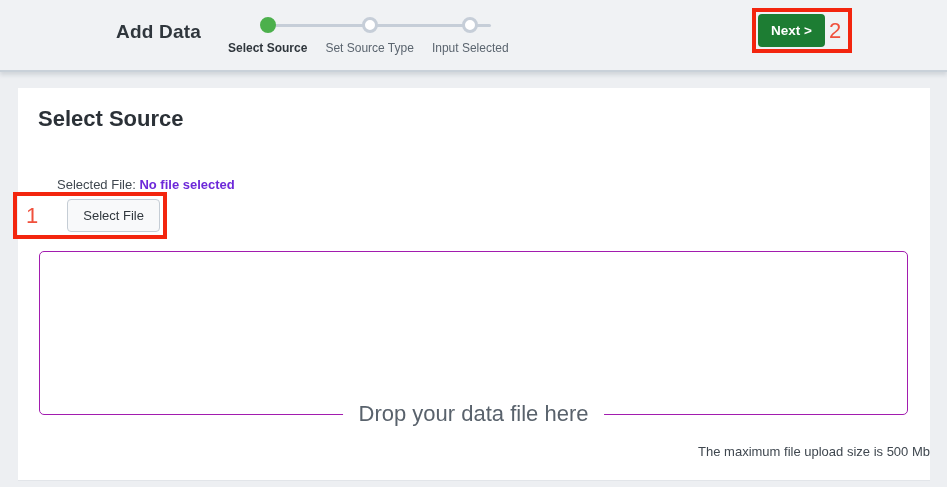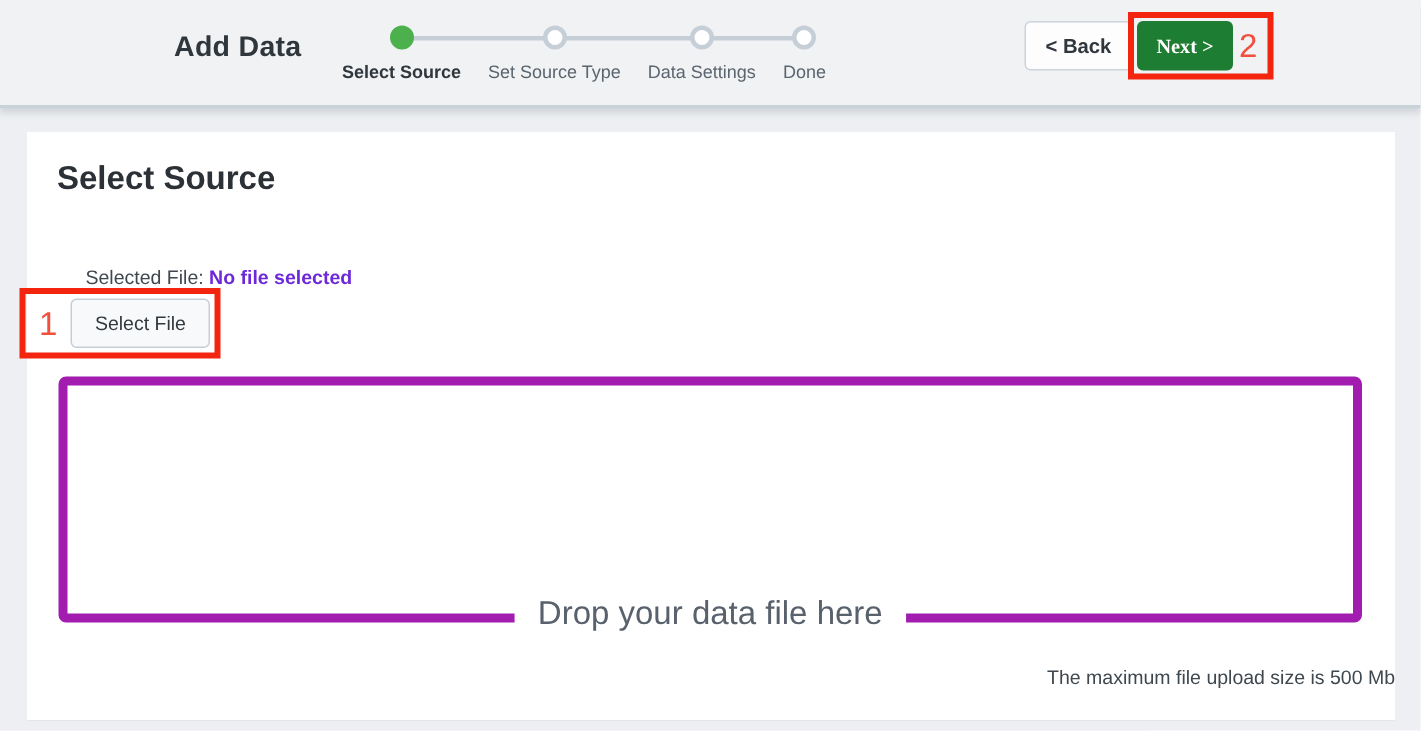--- a/index.html
+++ b/index.html
@@ -122,21 +122,21 @@
     line-height: 1;
   }
   .next-button {
     height: 33px;
     padding: 0 13px;
     display: inline-flex;
     align-items: center;
     background: #1d7d33;
     border: none;
     border-radius: 4px;
-    font-family: Liberation Serif, serif;
+    font-family: Liberation Sans, sans-serif;
     font-size: 13.5px;
     font-weight: 700;
     color: #ffffff;
     cursor: pointer;
   }
 
   
   .content-panel {
     position: absolute;
     left: 18px;
@@ -189,30 +189,31 @@
     padding: 0 15px;
     display: inline-flex;
     align-items: center;
     background: #f8f9fa;
     border: 1px solid #c5cdd5;
     border-radius: 4px;
     font-family: "Liberation Sans", sans-serif;
     font-size: 13px;
     color: #31383e;
     cursor: pointer;
+    margin-left: 20px;
   }
   .select-file-annotation .annotation-number { padding: 0 9px 0 6px; }
 
   .dropzone {
     position: absolute;
     left: 21px;
     top: 163px;
     width: 869px;
     height: 164px;
-    border: 6px solid #a21caf;
+    border: 1px solid #a21caf;
     border-radius: 5px;
     background: #ffffff;
   }
   .dropzone-label {
     position: absolute;
     left: 50%;
     bottom: 0;
     transform: translate(-50%, 50%);
     background: #ffffff;
     padding: 0 16px;
@@ -243,29 +244,24 @@
       <div class="step active">
         <div class="step-dot"></div>
         <div class="step-label">Select Source</div>
       </div>
       <div class="step">
         <div class="step-dot"></div>
         <div class="step-label">Set Source Type</div>
       </div>
       <div class="step">
         <div class="step-dot"></div>
-        <div class="step-label">Data Settings</div>
+        <div class="step-label">Input Selected</div>
       </div>
-      <div class="step">
-        <div class="step-dot"></div>
-        <div class="step-label">Done</div>
-      </div>
-    </div>
-
-    <button class="back-button">&lt; Back</button>
+    </div>
+
 
     <div class="annotation-box next-annotation">
       <button class="next-button">Next &gt;</button>
       <span class="annotation-number">2</span>
     </div>
   </div>
 
   <div class="content-panel">
     <div class="page-heading">Select Source</div>
 

